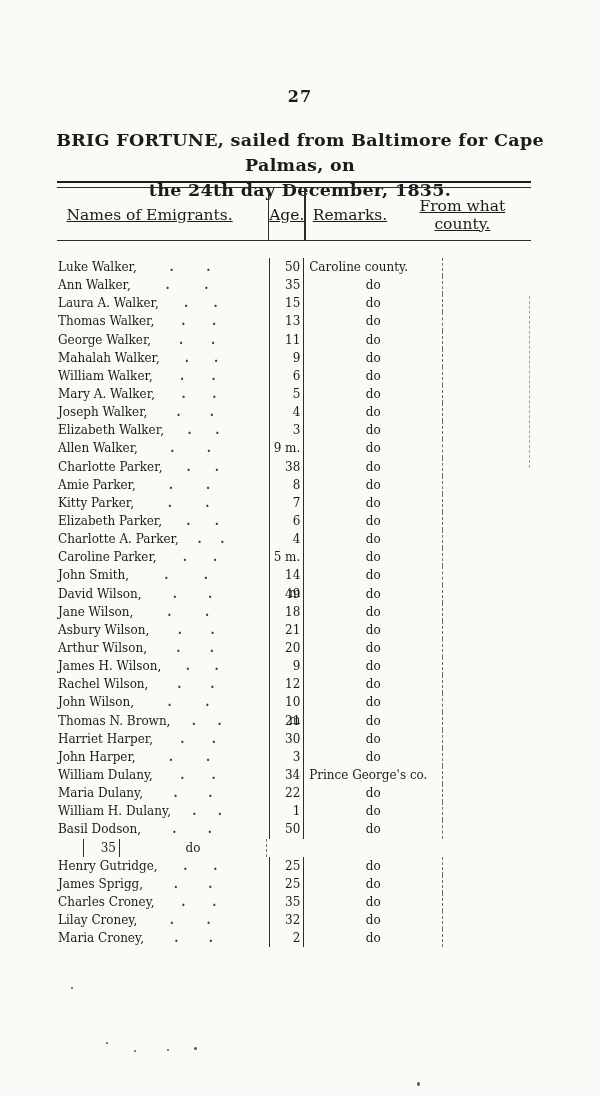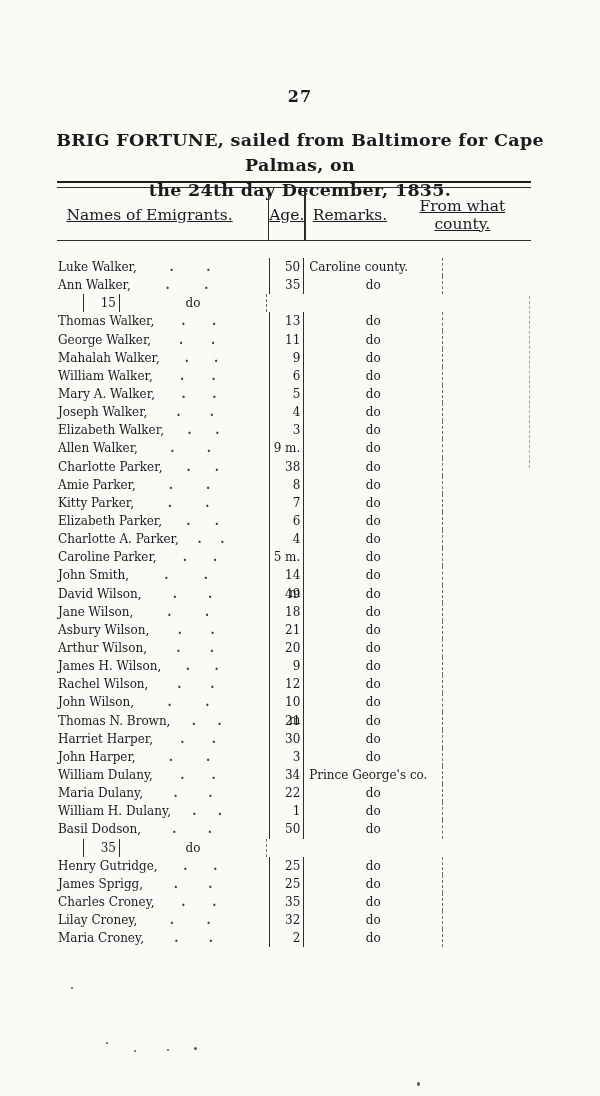--- a/index.html
+++ b/index.html
@@ -76,20 +76,24 @@
         <div class="tr">
           <div class="td name">
             <span class="nm">Ann Walker,</span>
             <span class="dots"></span>
           </div>
           <div class="td age">35</div>
           <div class="td county ditto">do</div>
           <div class="td remarks"></div>
         </div>
         <div class="tr">
+          <div class="td name">
+            <span class="nm">Laura A. Walker,</span>
+            <span class="dots"></span>
+          </div>
           <div class="td age">15</div>
           <div class="td county ditto">do</div>
           <div class="td remarks"></div>
         </div>
         <div class="tr">
           <div class="td name">
             <span class="nm">Thomas Walker,</span>
             <span class="dots"></span>
           </div>
           <div class="td age">13</div>

